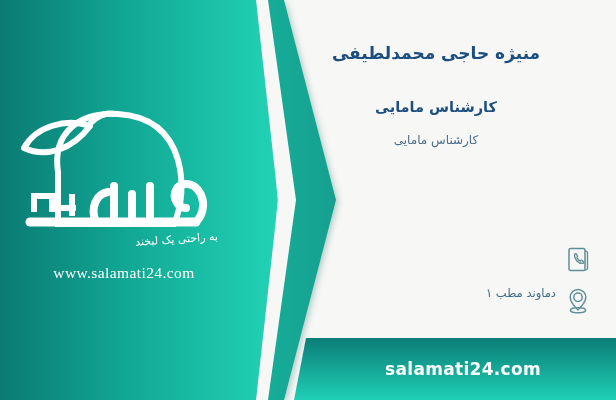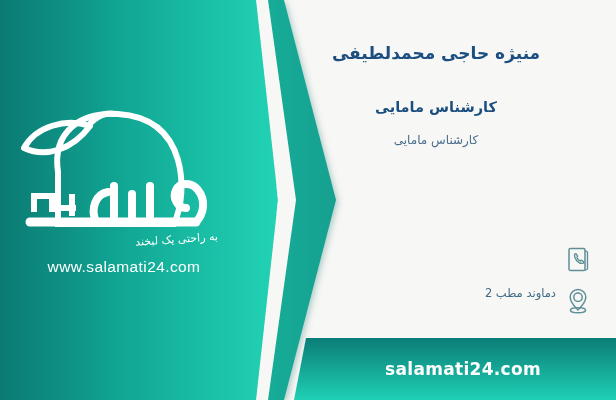--- a/index.html
+++ b/index.html
@@ -30,27 +30,27 @@
     position: absolute;
     left: 8px;
     top: 112px;
     width: 232px;
     height: 160px;
     pointer-events: none;
   }
   .logo-url {
     position: absolute;
     left: 0;
-    top: 146px;
+    top: 152px;
     width: 232px;
     text-align: center;
     color: #ffffff;
     font-size: 15.5px;
     letter-spacing: 0.4px;
-    font-family: Liberation Sans, sans-serif;
+    font-family: Liberation Serif, serif;
     direction: ltr;
   }
   .logo-tagline {
     position: absolute;
     right: 22px;
     top: 118px;
     color: #ffffff;
     font-size: 11px;
     direction: rtl;
     white-space: nowrap;
@@ -239,21 +239,21 @@
 
       <div class="row-address">
         <span class="contact-icon">
           <svg width="28" height="30" viewBox="0 0 28 30" xmlns="http://www.w3.org/2000/svg">
             <path d="M14 3.5 C 9.6 3.5, 6.2 7, 6.2 11.3 C 6.2 16.4, 14 24, 14 24
                      C 14 24, 21.8 16.4, 21.8 11.3 C 21.8 7, 18.4 3.5, 14 3.5 Z" fill="none" stroke="#5f8f96" stroke-width="1.5" stroke-linejoin="round"></path>
             <circle cx="14" cy="11.2" r="4.2" fill="none" stroke="#5f8f96" stroke-width="1.5"></circle>
             <ellipse cx="14" cy="24.2" rx="7.6" ry="2.6" fill="none" stroke="#5f8f96" stroke-width="1.4"></ellipse>
           </svg>
         </span>
-        <span class="contact-text">دماوند مطب 2</span>
+        <span class="contact-text">دماوند مطب ۱</span>
       </div>
 
     </div>
   </div>
 
   <div class="footer-text">salamati24.com</div>
 
 </div>
 
 </body></html>

